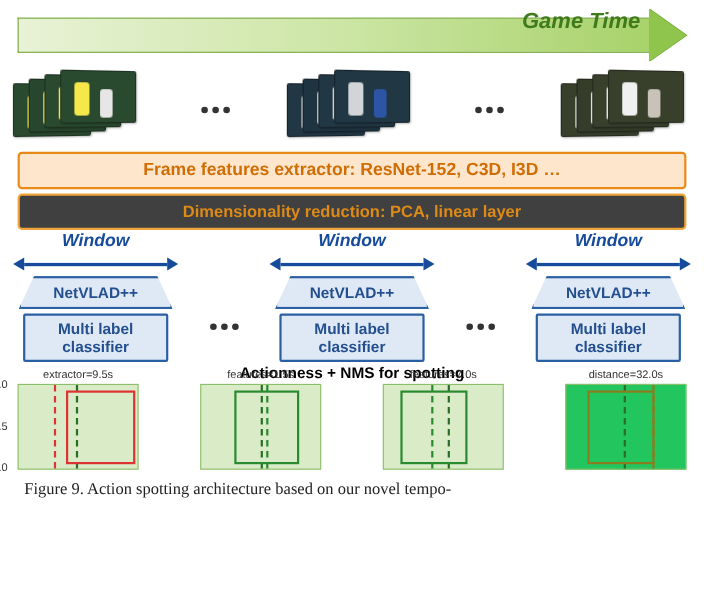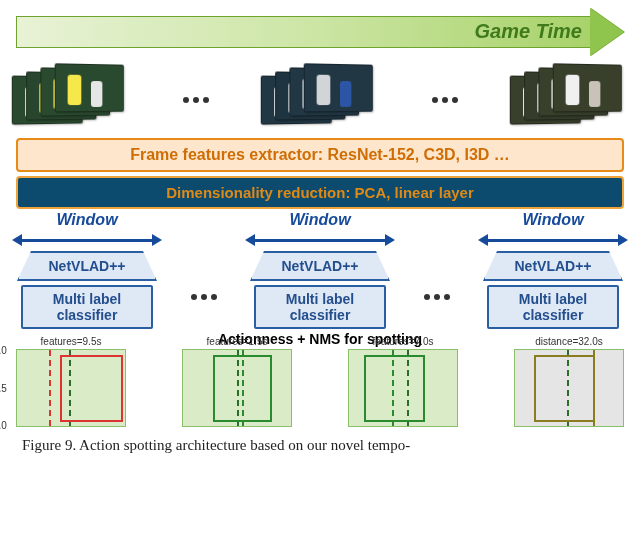--- a/index.html
+++ b/index.html
@@ -24,21 +24,21 @@
   }
   .arrow-head {
     position: absolute; right: 0; top: 0;
     width: 0; height: 0;
     border-top: 24px solid transparent;
     border-bottom: 24px solid transparent;
     border-left: 34px solid #8fc44d;
     filter: drop-shadow(1px 0 0 #6ea32e);
   }
   .arrow-text {
-    position: absolute; right: 42px; top: 12px;
+    position: absolute; right: 42px; top: 0;
     font-size: 20px; font-weight: 700;
     color: #3f7a1b;
     font-style: italic;
   }
 
   
   .frames-row {
     display: flex; align-items: center; justify-content: space-between;
     gap: 4px; margin: 4px 0 8px 0;
   }
@@ -78,21 +78,21 @@
     text-align: center;
     font-weight: 700;
     margin: 2px 4px;
     padding: 6px 4px;
   }
   .fe {
     background:#fde6cc; border:2px solid #e88a17; color:#d06e06;
     font-size:16px;
   }
   .pca {
-    background:#0c4a6e; border:2px solid #eea438; color:#dd8a17;
+    background:#404040; border:2px solid #eea438; color:#dd8a17;
     font-size:15px;
     margin-top:4px;
   }
 
   
   .cols { display:flex; justify-content:space-between; align-items:flex-start; margin:0 0 2px 0; gap:4px; }
   .col { width: 150px; display:flex; flex-direction:column; align-items:center; gap:4px; }
   .col-sep { align-self:center; margin-top:46px; }
   .window-lbl { color:#164a9a; font-weight:700; font-style:italic; font-size:16px; }
   .arrow-h {
@@ -126,21 +126,21 @@
     text-align:center; font-weight:700; font-size:14px; margin-top:2px;
   }
   .plots {
     display:flex; justify-content:space-between; gap:6px; margin:2px 4px 0 4px;
   }
   .mini {
     width: 110px; height: 78px; position:relative;
     border:1px solid #8cbf6a;
   }
   .mini.green  { background:#d9ecc7; }
-  .mini.khaki  { background:#e5e5e5; }
+  .mini.khaki  { background:#22c55e; }
   .mini .dist {
     position:absolute; top:-14px; left:50%; transform:translateX(-50%);
     font-size:10px; color:#333; white-space:nowrap;
   }
   .mini .ytick {
     position:absolute; left:-24px; font-size:10px; color:#333;
   }
   .mini .ytick.t0 { bottom:-5px; }
   .mini .ytick.t5 { top:50%; transform:translateY(-50%); }
   .mini .ytick.t1 { top:-5px; }
@@ -290,21 +290,21 @@
       <div class="mlc">
         <span>Multi label</span><br>
         <span>classifier</span>
       </div>
     </div>
   </div>
 
   <div class="plots-title">Actionness + NMS for spotting</div>
   <div class="plots" id="plots">
       <div class="mini green">
-        <div class="dist">features=9.5s</div>
+        <div class="dist">extractor=9.5s</div>
         <div class="ytick t0">0.0</div>
         <div class="ytick t5">0.5</div>
         <div class="ytick t1">1.0</div>
         <div class="gt" style="left: 48%;"></div>
         <div class="det c-red" style="left: 30%; border-left-color: rgb(221, 51, 51);"></div>
         <div class="box" style="left: 40%; right: 2%; border-color: rgb(221, 51, 51);"></div>
       </div>
       <div class="mini green">
         <div class="dist">features=1.5s</div>
         <div class="gt" style="left: 50%;"></div>

